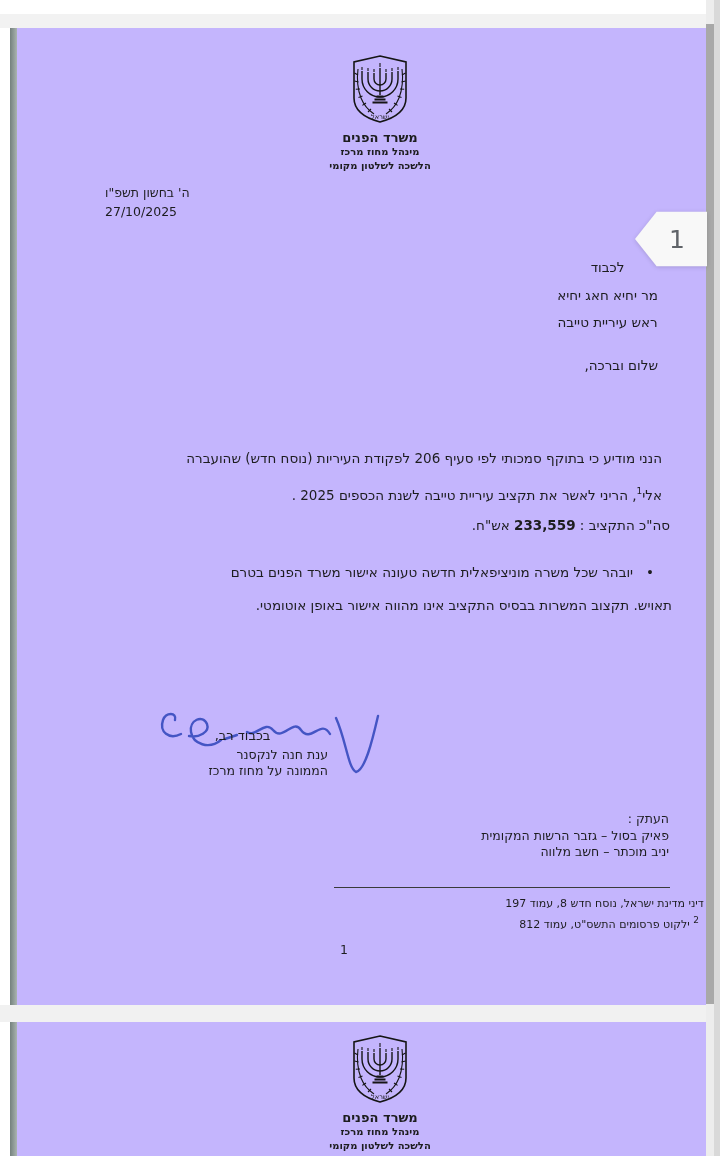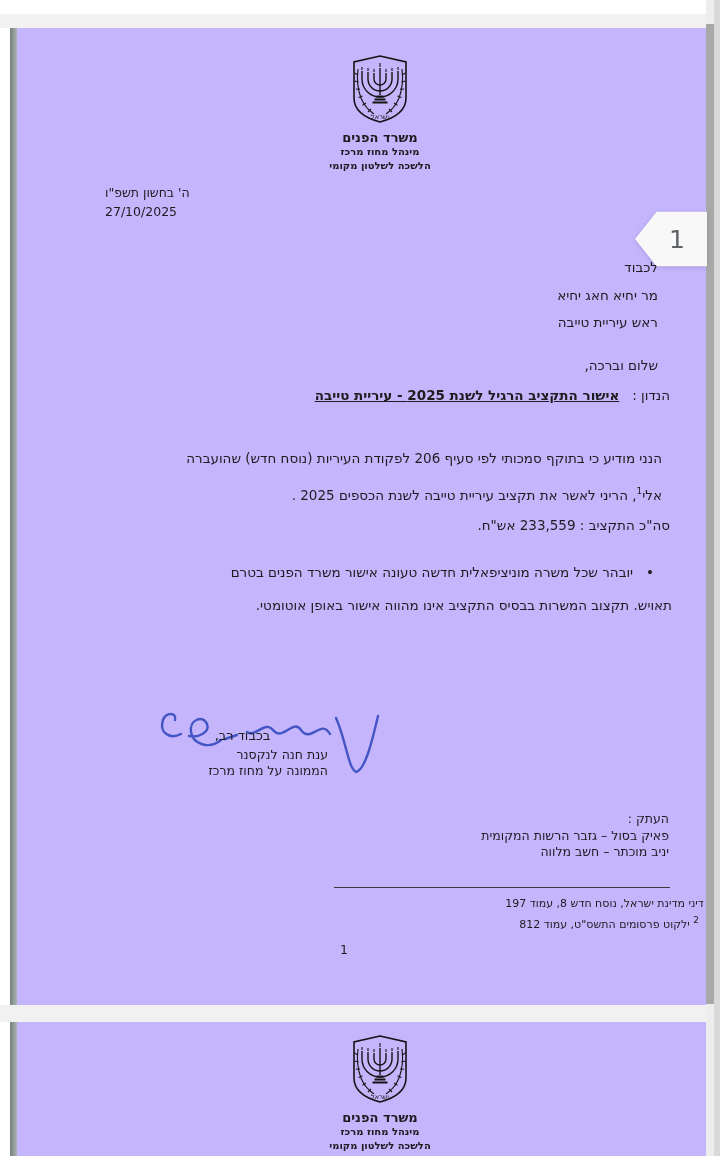--- a/index.html
+++ b/index.html
@@ -13,21 +13,21 @@
   .leftbar{position:absolute;left:0;top:0;width:7px;height:100%;
            background:linear-gradient(90deg,#74817d,#aab4b0);}
   .hdr{position:absolute;left:50%;transform:translateX(-50%);width:190px;text-align:center;}
   .hdr-min{font-weight:bold;font-size:13px;line-height:15px;margin-top:3px;}
   .hdr-sub{font-weight:bold;font-size:10px;line-height:13.5px;}
   .abs{position:absolute;}
   .rtl{direction:rtl;unicode-bidi:embed;}
   .t13{font-size:13.5px;}
   sup{font-size:9px;}
   .subj-main{font-weight:bold;text-decoration:underline;}
-  .bold{font-weight:normal;text-align:right;}
+  .bold{font-weight:bold;text-align:right;}
   .tag-wrap{position:absolute;left:635px;top:210px;z-index:6;filter:drop-shadow(0 1px 2px rgba(0,0,0,.15));}
   .tag{width:72px;height:58px;background:#f8f8f8;
        clip-path:polygon(0% 50%,30% 3%,100% 3%,100% 97%,30% 97%);
        display:flex;align-items:center;justify-content:center;
        padding-left:12px;box-sizing:border-box;
        font-size:25px;color:#5f6368;}
   .scroll-track{position:absolute;left:706px;top:0;width:14px;height:1156px;background:#ededed;z-index:4;}
   .scroll-edge{position:absolute;left:8px;top:0;width:6px;height:1156px;background:#d9d9d9;}
   .scroll-thumb{position:absolute;left:0;top:24px;width:8px;height:980px;background:#a8a8a8;}
   .fnrule{position:absolute;left:324px;top:859px;width:336px;border-top:1.5px solid #3a3a3a;}
@@ -72,33 +72,28 @@
       <div class="hdr-min rtl">משרד הפנים</div>
       <div class="hdr-sub rtl">מינהל מחוז מרכז</div>
       <div class="hdr-sub rtl">הלשכה לשלטון מקומי</div>
     </div>
 
     <div class="abs rtl" style="left:95px;top:155px;font-size:12.5px;line-height:19px;text-align:left;">
       <div>ה' בחשון תשפ"ו</div>
       <div>27/10/2025</div>
     </div>
 
-    <div class="abs rtl t13" style="right:92px;top:226px;line-height:27.5px;text-align:right;">
+    <div class="abs rtl t13" style="right:92px;top:226px;line-height:27.5px;text-align:center;">
       <div>לכבוד</div>
       <div>מר יחיא חאג יחיא</div>
       <div>ראש עיריית טייבה</div>
     </div>
 
     <div class="abs rtl t13" style="right:92px;top:329px;">שלום וברכה,</div>
 
-    <div class="abs rtl t13" style="right:80px;top:359px;">
-      <span>הנדון :</span>
-      <span>&nbsp;</span>
-      <span class="subj-main">אישור התקציב הרגיל לשנת 2025  - עיריית טייבה</span>
-    </div>
 
     <div class="abs rtl t13" style="right:88px;top:414px;width:540px;line-height:33px;text-align:right;">
       <div>הנני מודיע כי בתוקף סמכותי לפי סעיף 206 לפקודת העיריות (נוסח חדש) שהועברה</div>
       <div><span>אלי</span><sup>1</sup><span>, הריני לאשר את תקציב עיריית טייבה לשנת הכספים 2025 .</span></div>
     </div>
 
     <div class="abs rtl t13" style="right:80px;top:489px;">
       <span>סה"כ התקציב : </span><span class="bold">233,559</span><span> אש"ח.</span>
     </div>
 

